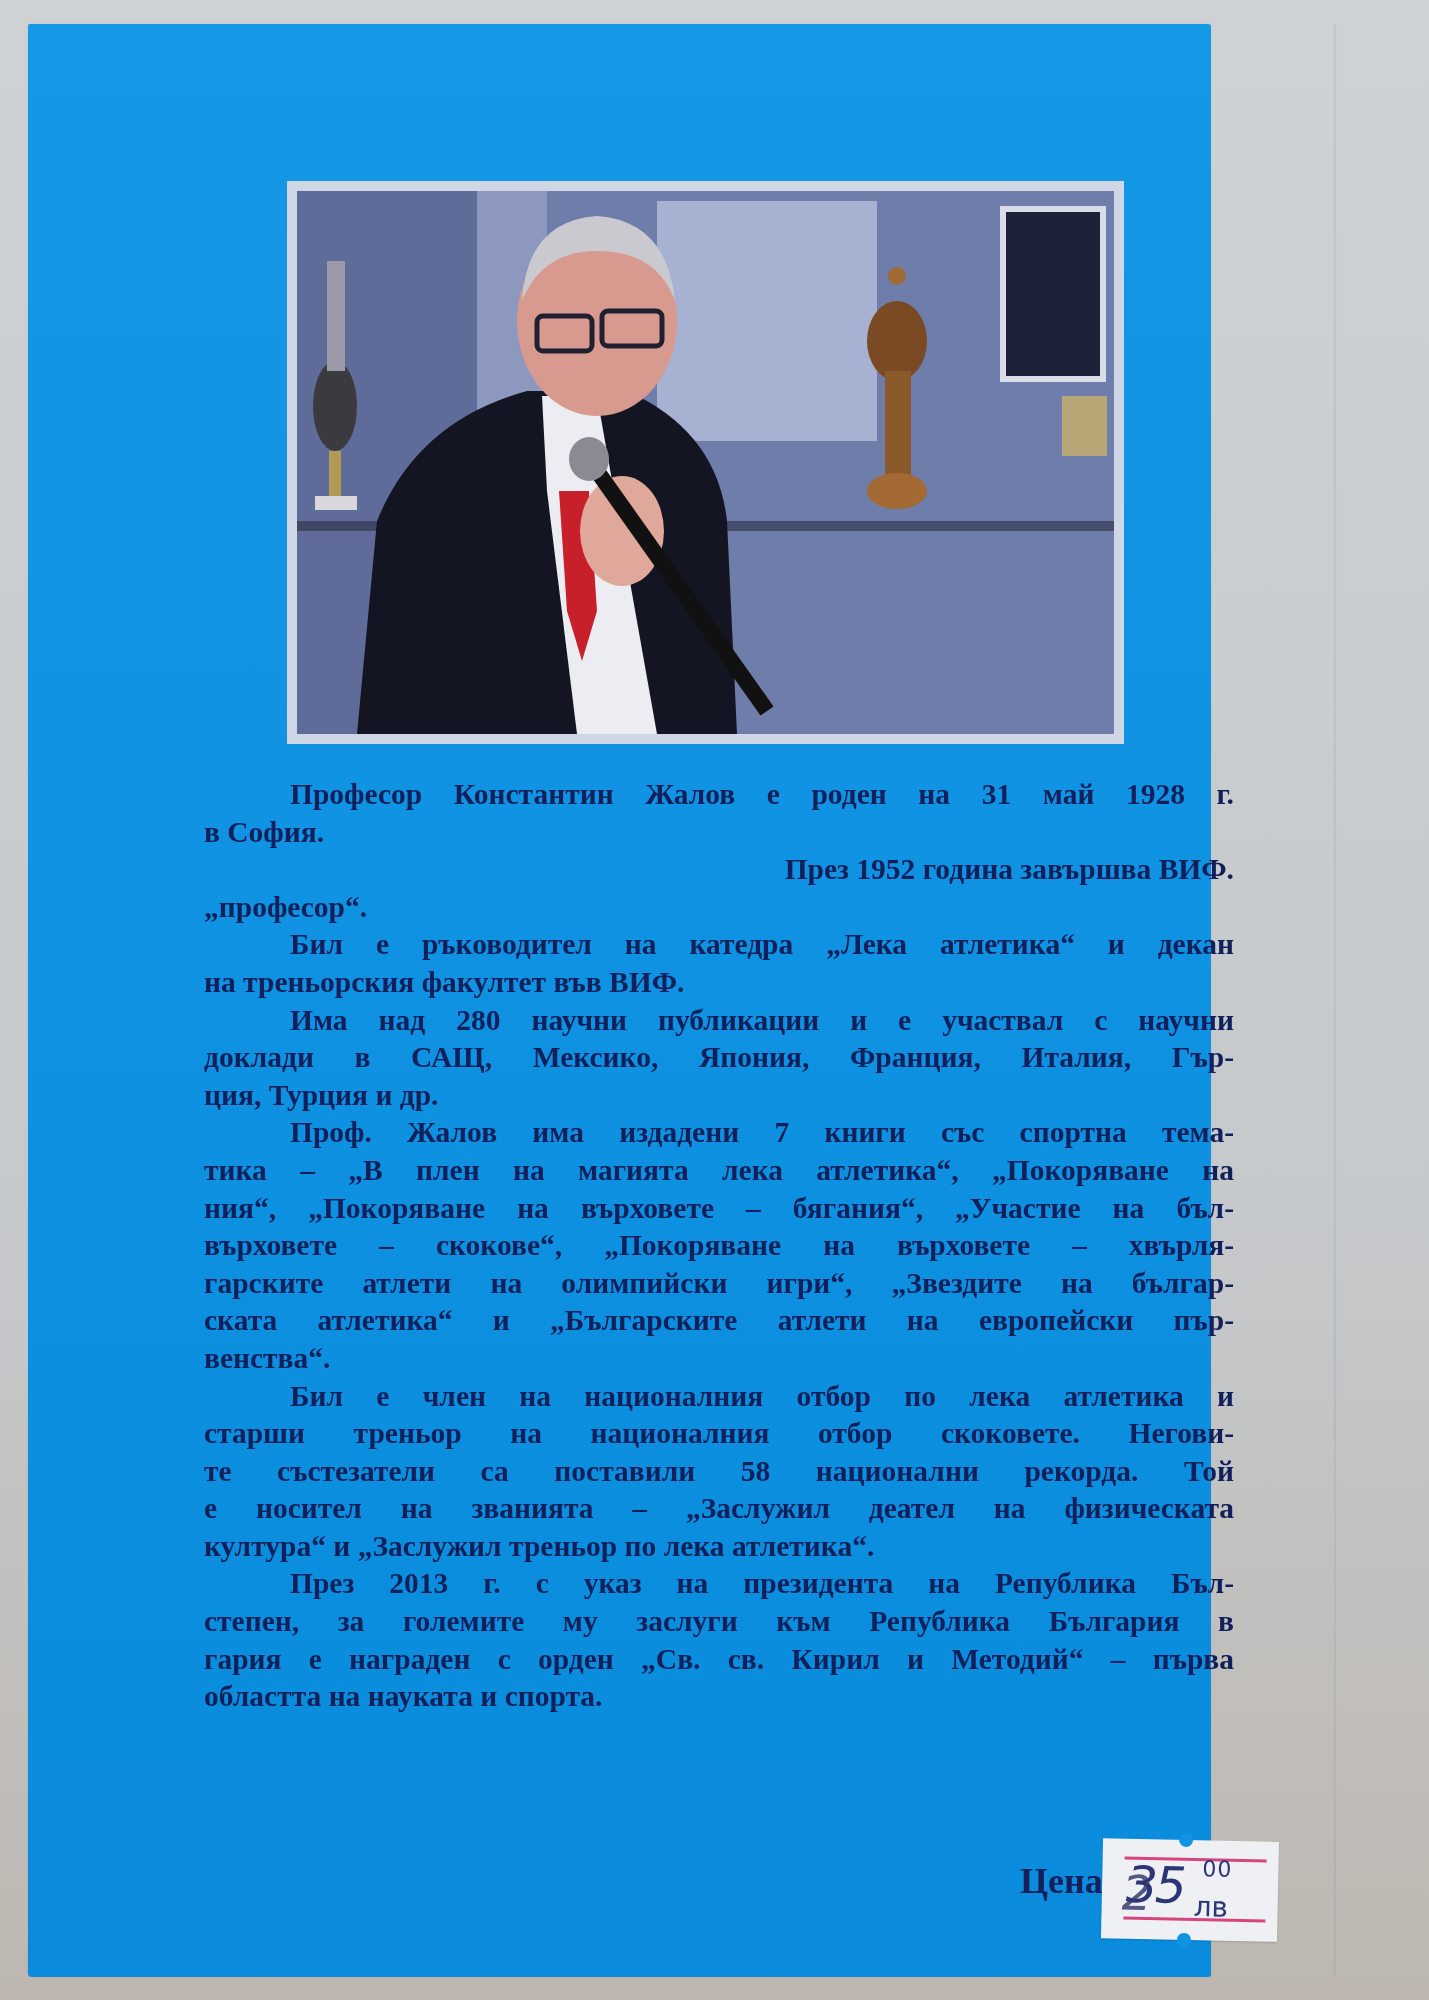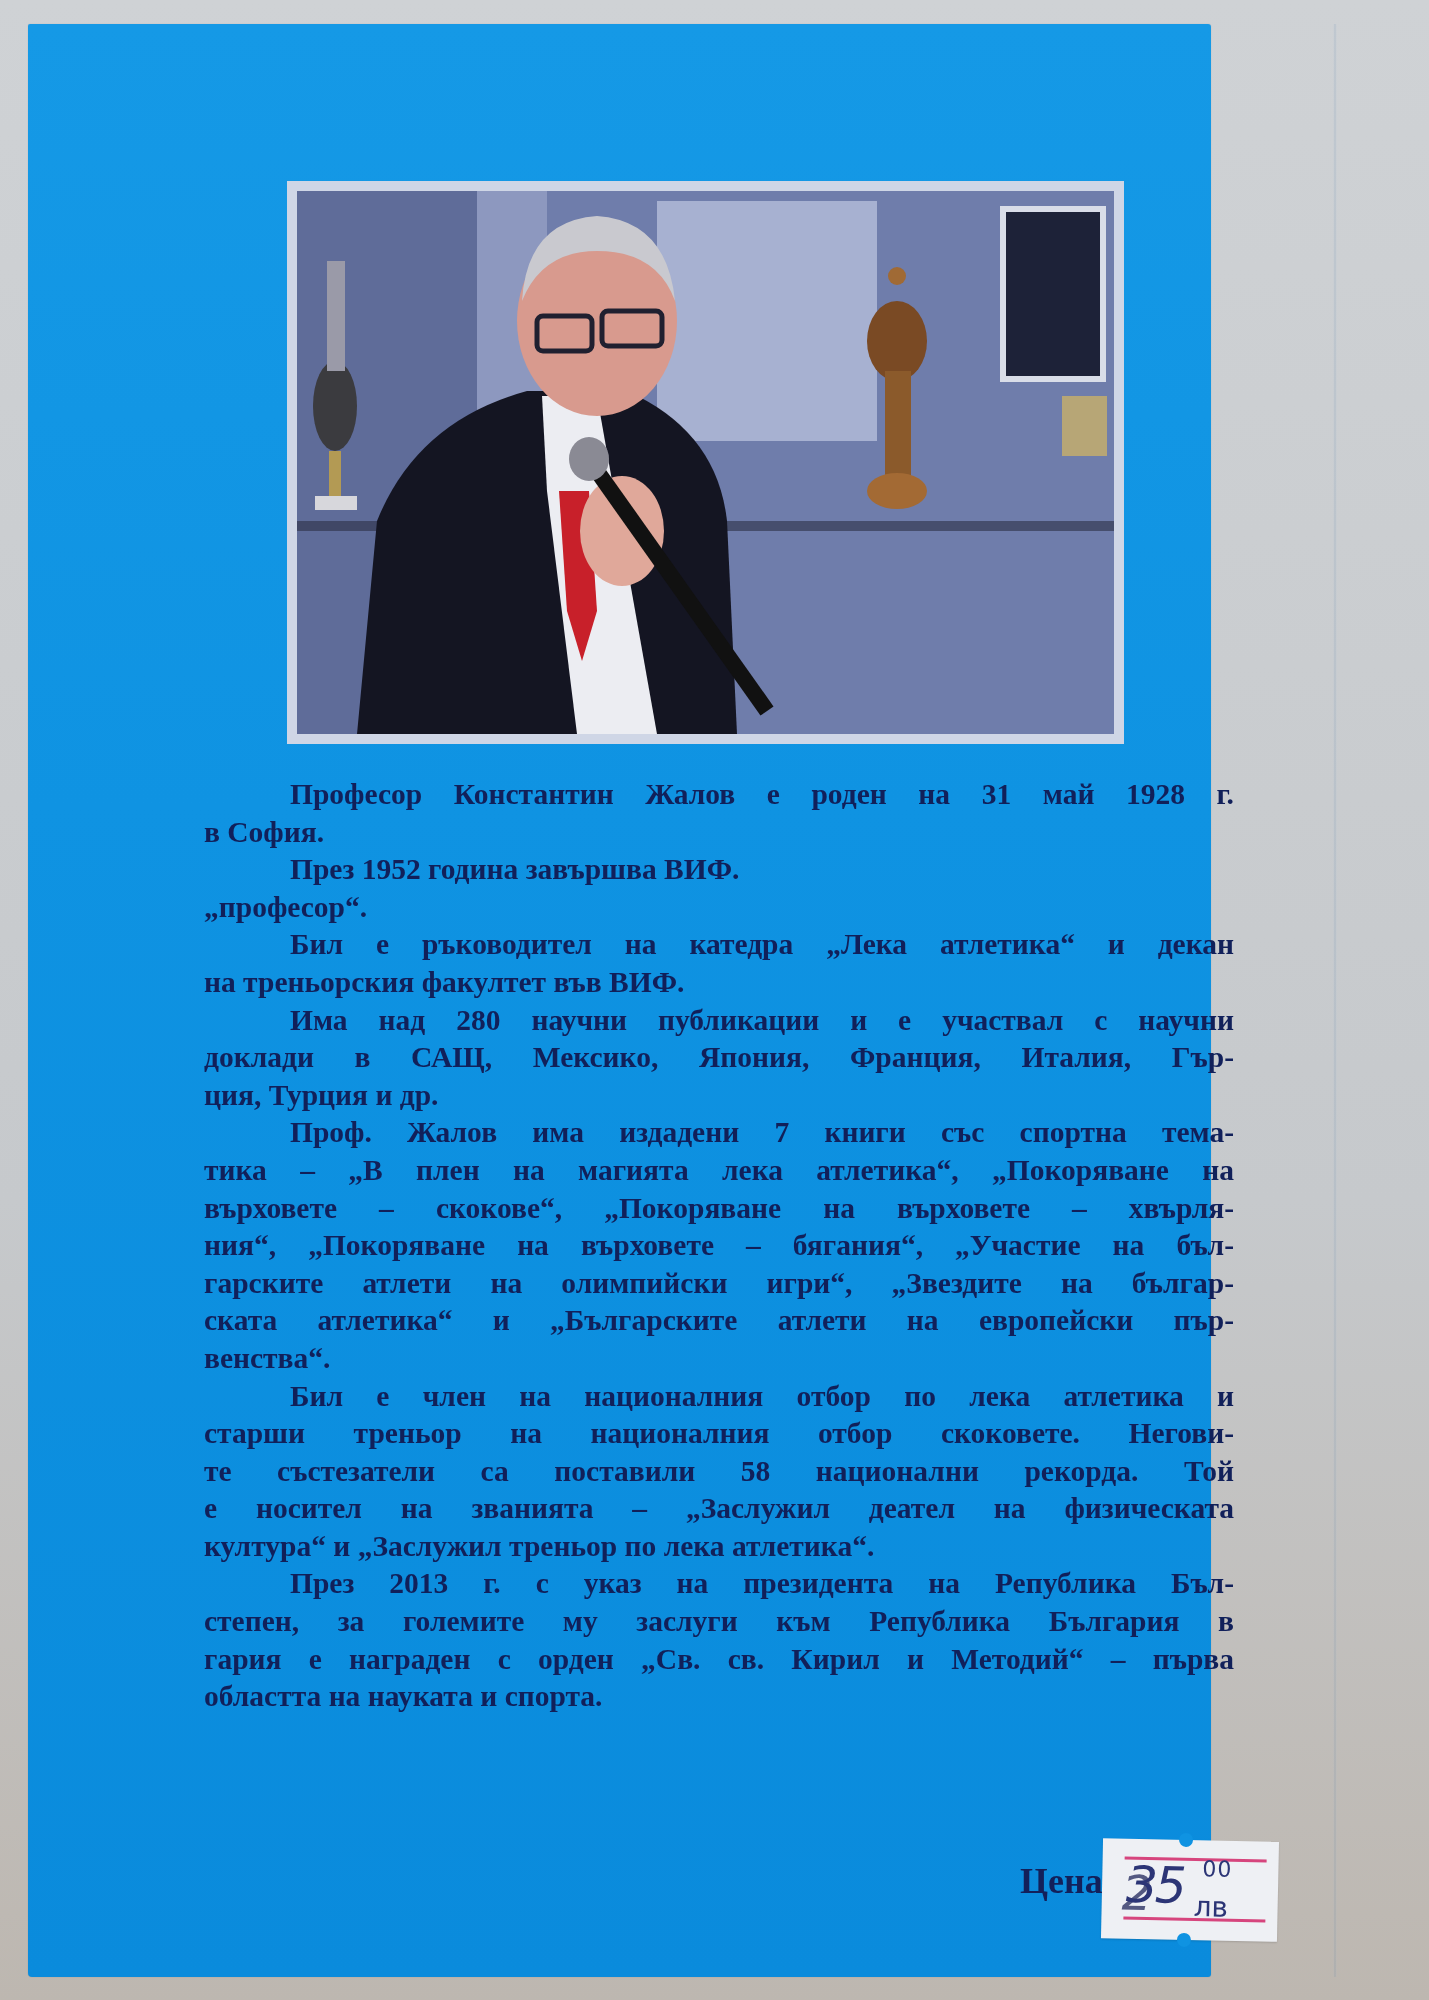--- a/index.html
+++ b/index.html
@@ -27,21 +27,21 @@
     background: linear-gradient(90deg, #5b6a98 0%, #6d7aa6 25%, #8c97bd 45%, #7884ad 70%, #5e6a95 100%);
   }
   .photo svg { width: 100%; height: 100%; display: block; }
   .bio {
     position: absolute; left: 176px; top: 752px; width: 1030px;
     color: #11205a; font-weight: bold;
     font-family: "Liberation Serif", "DejaVu Serif", serif;
     font-size: 29.5px; line-height: 37.6px;
   }
   .bio .line { white-space: nowrap; display: block; height: 37.6px; }
-  .bio .line.indent { padding-left: 86px; }
+  .bio .line.indent { padding-left: 86px; text-align: right; }
   .bio .line.justify { text-align: justify; text-align-last: justify; }
   .price-area { position: absolute; left: 992px; top: 1836px; }
   .price-label {
     position: absolute; left: 0; top: 0; color: #13205a; font-weight: bold;
     font-family: "Liberation Serif", "DejaVu Serif", serif; font-size: 36px;
     white-space: nowrap;
   }
   .price-tag {
     position: absolute; left: 82px; top: -20px; width: 176px; height: 100px;
     background: #eef0f4; transform: rotate(1.2deg);
@@ -128,22 +128,22 @@
       <span class="line">в София.</span>
       <span class="line indent">През 1952 година завършва ВИФ.</span>
       <span class="line">„професор“.</span>
       <span class="line indent justify">Бил е ръководител на катедра „Лека атлетика“ и декан</span>
       <span class="line">на треньорския факултет във ВИФ.</span>
       <span class="line indent justify">Има над 280 научни публикации и е участвал с научни</span>
       <span class="line justify">доклади в САЩ, Мексико, Япония, Франция, Италия, Гър-</span>
       <span class="line">ция, Турция и др.</span>
       <span class="line indent justify">Проф. Жалов има издадени 7 книги със спортна тема-</span>
       <span class="line justify">тика – „В плен на магията лека атлетика“, „Покоряване на</span>
+      <span class="line justify">ния“, „Покоряване на върховете – бягания“, „Участие на бъл-</span>
       <span class="line justify">върховете – скокове“, „Покоряване на върховете – хвърля-</span>
-      <span class="line justify">ния“, „Покоряване на върховете – бягания“, „Участие на бъл-</span>
       <span class="line justify">гарските атлети на олимпийски игри“, „Звездите на българ-</span>
       <span class="line justify">ската атлетика“ и „Българските атлети на европейски пър-</span>
       <span class="line">венства“.</span>
       <span class="line indent justify">Бил е член на националния отбор по лека атлетика и</span>
       <span class="line justify">старши треньор на националния отбор  скоковете. Негови-</span>
       <span class="line justify">те състезатели са поставили 58 национални рекорда. Той</span>
       <span class="line justify">е носител на званията – „Заслужил деател на физическата</span>
       <span class="line">култура“ и „Заслужил треньор по лека атлетика“.</span>
       <span class="line indent justify">През 2013 г. с указ на президента на Република Бъл-</span>
       <span class="line justify">степен, за големите му заслуги към Република България в</span>

